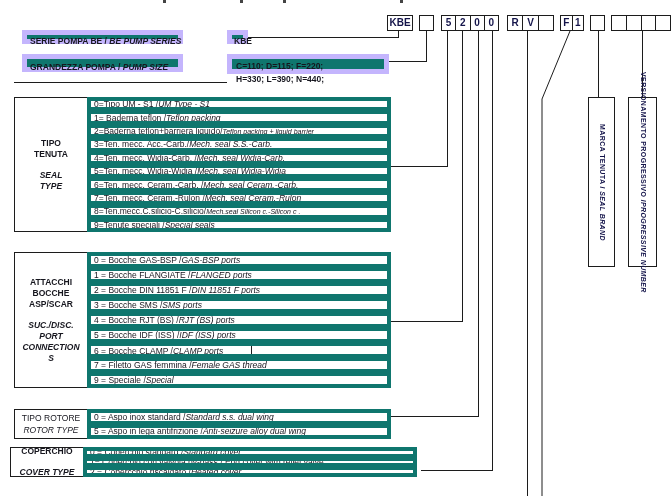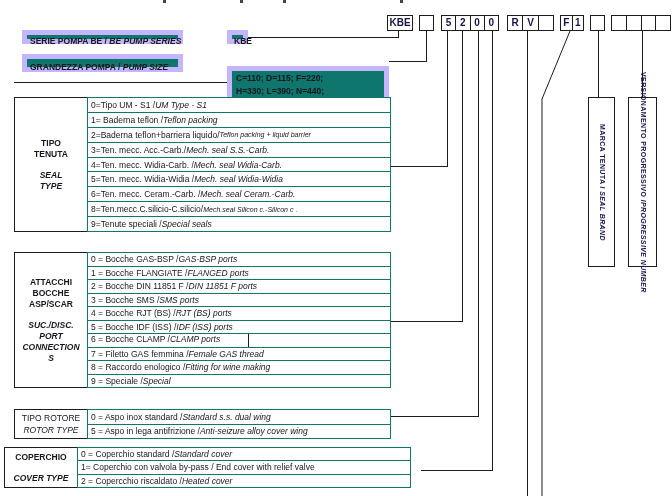--- a/index.html
+++ b/index.html
@@ -25,21 +25,21 @@
   
   .section{position:absolute;display:flex;box-sizing:border-box;}
   .label-cell{border:1px solid #1c1c1c;box-sizing:border-box;background:#fff;
     display:flex;flex-direction:column;align-items:center;justify-content:center;
     text-align:center;font-size:8.5px;line-height:11px;}
   .label-cell .ttl{font-weight:bold;}
   .label-cell .sub{font-weight:bold;font-style:italic;margin-top:10px;}
   .section.plain .ttl,.section.plain .sub{font-weight:400;}
   .section.plain .sub{margin-top:1px;}
   .rows{flex:1;display:flex;flex-direction:column;margin-left:-1px;}
-  .row{flex:1;border:1px solid #0f766e;box-sizing:border-box;background:#fff;
+  .row{flex:1;border:4px solid #0f766e;box-sizing:border-box;background:#fff;
     display:flex;align-items:center;font-size:8.5px;white-space:nowrap;
     padding-left:3px;overflow:hidden;}
   .row + .row{margin-top:-1px;}
   .row .sm{font-size:7px;}
   .row .shortwrap{display:flex;align-items:flex-start;height:100%;border-right:1px solid #1c1c1c;width:157px;}
 
   
   .vbox{position:absolute;border:1px solid #1c1c1c;box-sizing:border-box;background:#fff;
     writing-mode:vertical-lr;text-orientation:mixed;
     display:flex;align-items:center;justify-content:center;
@@ -106,21 +106,21 @@
     </div>
 
   <div class="box lab" style="left:22px;top:30px;width:161px;height:14px;">
     <span>SERIE POMPA BE / </span><span class="e">BE PUMP SERIES</span>
   </div>
   <div class="box lab" style="left:227px;top:30px;width:21px;height:14px;padding-left:2px;">KBE</div>
 
   <div class="box lab" style="left:22px;top:54px;width:161px;height:18px;padding-top:3px;">
     <span>GRANDEZZA POMPA / </span><span class="e">PUMP SIZE</span>
   </div>
-  <div class="box" style="left:227px;top:66px;width:162px;height:40px;">
+  <div class="box" style="left:227px;top:54px;width:162px;height:20px;">
     <div class="vals">C=110; D=115; F=220;</div>
     <div class="vals" style="padding-top:0;">H=330; L=390; N=440;</div>
   </div>
 
   <div class="section" id="sec-tenuta" style="left:14px;top:97px;width:377px;height:135px;">
       <div class="label-cell" style="width: 74px;">
         <div class="ttl">
           <div>TIPO</div>
           <div>TENUTA</div>
         </div>
@@ -150,20 +150,24 @@
           <span>4=Ten. mecc. Widia-Carb. / </span>
           <span class="e">Mech. seal Widia-Carb.</span>
         </div>
         <div class="row">
           <span>5=Ten. mecc. Widia-Widia / </span>
           <span class="e">Mech. seal Widia-Widia</span>
         </div>
         <div class="row">
           <span>6=Ten. mecc. Ceram.-Carb. / </span>
           <span class="e">Mech. seal Ceram.-Carb.</span>
+        </div>
+        <div class="row">
+          <span>7=Ten. mecc. Ceram.-Rulon / </span>
+          <span class="e">Mech. seal Ceram.-Rulon</span>
         </div>
         <div class="row">
           <span>8=Ten.mecc.C.silicio-C.silicio/</span>
           <span class="e sm">Mech.seal Silicon c.-Silicon c .</span>
         </div>
         <div class="row">
           <span>9=Tenute speciali / </span>
           <span class="e">Special seals</span>
         </div>
       </div>
@@ -211,24 +215,20 @@
           <div class="shortwrap" style="padding-left: 3px;">
             <span>6 = Bocche CLAMP / </span>
             <span class="e">CLAMP ports</span>
           </div>
         </div>
         <div class="row">
           <span>7 = Filetto GAS femmina / </span>
           <span class="e">Female GAS thread</span>
         </div>
         <div class="row">
-          <span>8 = Raccordo enologico / </span>
-          <span class="e">Fitting for wine making</span>
-        </div>
-        <div class="row">
           <span>9 = Speciale / </span>
           <span class="e">Special</span>
         </div>
       </div>
     </div>
   <div class="section plain" id="sec-rotore" style="left:14px;top:409px;width:377px;height:30px;">
       <div class="label-cell" style="width: 74px;">
         <div class="ttl">
           <div>TIPO ROTORE</div>
         </div>
@@ -236,25 +236,25 @@
           <div>ROTOR TYPE</div>
         </div>
       </div>
       <div class="rows">
         <div class="row">
           <span>0 = Aspo inox standard / </span>
           <span class="e">Standard s.s. dual wing</span>
         </div>
         <div class="row">
           <span>5 = Aspo in lega antifrizione / </span>
-          <span class="e">Anti-seizure alloy cover wing</span>
-        </div>
-      </div>
-    </div>
-  <div class="section" id="sec-coperchio" style="left:4px;top:447px;width:407px;height:41px;">
+          <span class="e">Anti-seizure alloy dual wing</span>
+        </div>
+      </div>
+    </div>
+  <div class="section" id="sec-coperchio" style="left:10px;top:447px;width:407px;height:30px;">
       <div class="label-cell" style="width: 74px;">
         <div class="ttl">
           <div>COPERCHIO</div>
         </div>
         <div class="sub">
           <div>COVER TYPE</div>
         </div>
       </div>
       <div class="rows">
         <div class="row">

